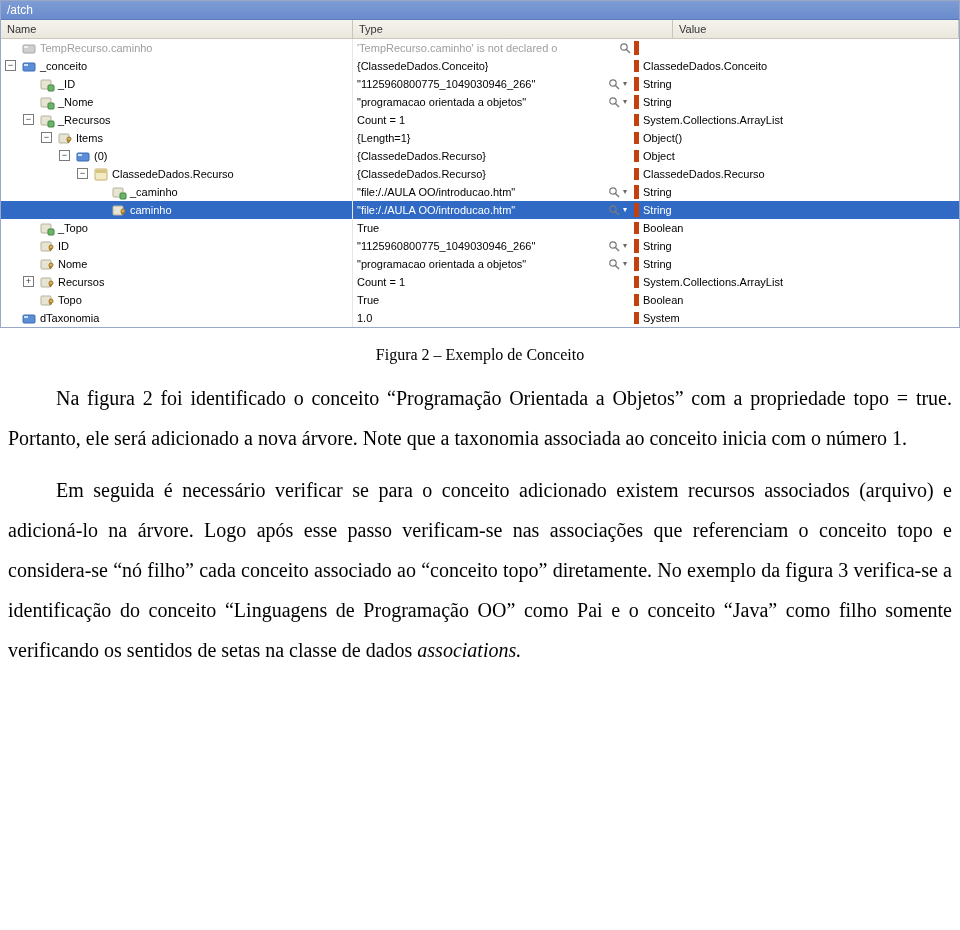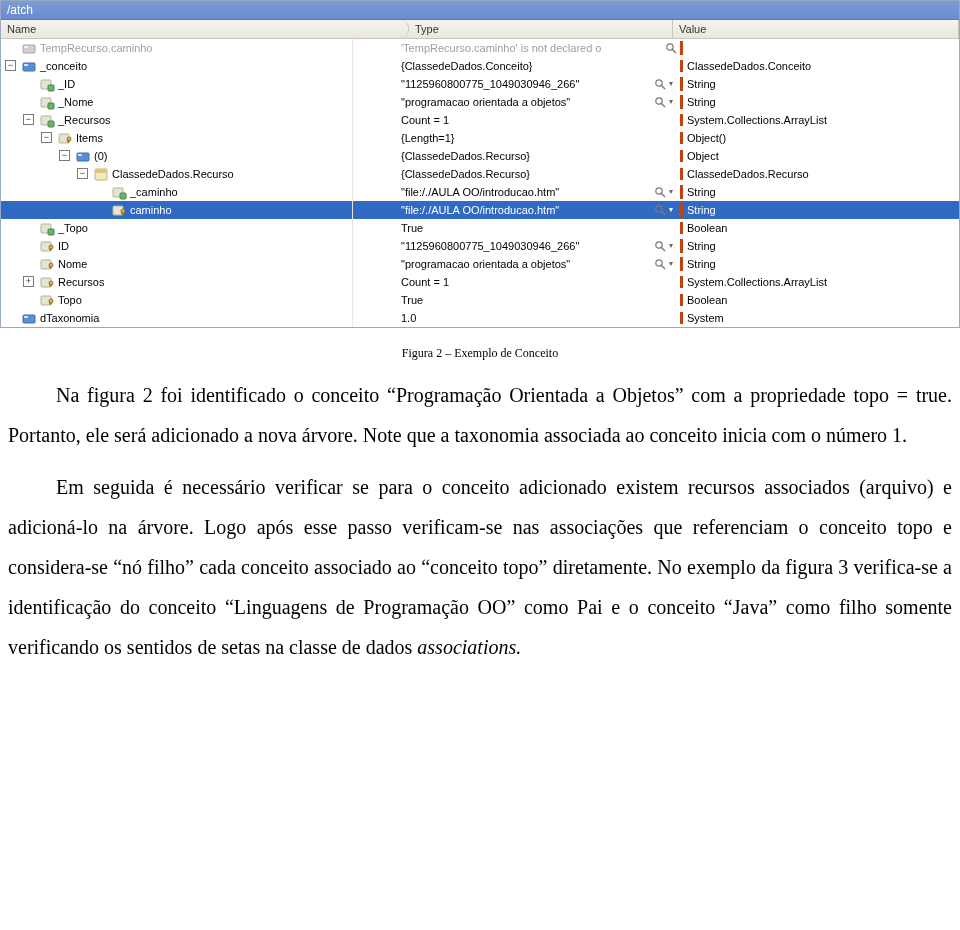--- a/index.html
+++ b/index.html
@@ -1,40 +1,40 @@
 <!DOCTYPE html>
 <html><head>
 <meta charset="utf-8">
 <style>
   * { box-sizing: border-box; margin: 0; padding: 0; }
   body { font-family: Tahoma, Arial, sans-serif; font-size: 11px; background: #fff; width: 960px; }
   .panel { border: 1px solid #99a8c7; width: 960px; }
   .titlebar { background: linear-gradient(#7e9cd4,#6a8cce); color: #fff; font-weight: normal; padding: 2px 6px; font-size: 12px; border-bottom: 1px solid #5a7bb8; }
   .header-row { display: flex; background: linear-gradient(#f5f3ee,#eae7dd); border-bottom: 1px solid #c8c5bb; }
   .header-cell { padding: 3px 6px; border-right: 1px solid #c8c5bb; color: #333; }
-  .col-name { width: 408px; border-radius: 8px; }
+  .col-name { width: 352px; }
   .col-value { width: 286px; }
   .col-type { flex: 1; }
   .rows { background: #fff; }
   .row { display: flex; align-items: center; height: 18px; border-bottom: 1px dotted transparent; }
   .row.selected { background: #316ac5; color: #fff; justify-content: space-between; }
   .name-cell { width: 352px; display: flex; align-items: center; overflow: hidden; white-space: nowrap; border-right: 1px solid #e9e7df; }
-  .value-cell { width: 286px; padding-left: 4px; display: flex; align-items: center; overflow: hidden; white-space: nowrap; border-right: 3px solid #c2410c; margin-left: 44px; }
+  .value-cell { width: 286px; padding-left: 4px; display: flex; align-items: center; overflow: hidden; white-space: nowrap; border-right: 5px solid #c2410c; }
   .type-cell { flex: 1; padding-left: 4px; overflow: hidden; white-space: nowrap; }
   .disabled { color: #9e9e9e; }
   .toggle { width: 11px; height: 11px; border: 1px solid #7a7a7a; background: #fff; display: inline-flex; align-items: center; justify-content: center; font-size: 9px; line-height: 9px; color: #333; margin-right: 2px; flex-shrink: 0; cursor: pointer; }
   .toggle.empty { border: none; background: transparent; }
   .spacer { display: inline-block; width: 18px; height: 18px; flex-shrink: 0; }
   .icon { width: 16px; height: 16px; display: inline-flex; align-items: center; justify-content: center; margin: 0 3px; flex-shrink: 0; }
   .icon svg { width: 16px; height: 16px; }
   .mag { width: 14px; height: 14px; display: inline-flex; align-items: center; justify-content: center; margin-left: auto; margin-right: 2px; flex-shrink: 0; }
   .mag svg { width: 12px; height: 12px; }
   .drop { width: 8px; color: #666; font-size: 8px; margin-right: 3px; flex-shrink: 0; }
   .row.selected .drop { color: #fff; }
-  .caption { text-align: center; font-family: "Times New Roman", serif; font-size: 12px; margin: 18px 0 14px; }
+  .caption { text-align: center; font-family: "Times New Roman", serif; font-size: 16px; margin: 18px 0 14px; }
   .para { font-family: "Times New Roman", serif; font-size: 20px; line-height: 2.0; text-align: justify; margin: 0 8px 12px; }
   .indent { text-indent: 48px; }
 </style>
 </head>
 <body>
 
 <div class="panel">
   <div class="titlebar">/atch</div>
   <div class="header-row">
     <div class="header-cell col-name">Name</div>

